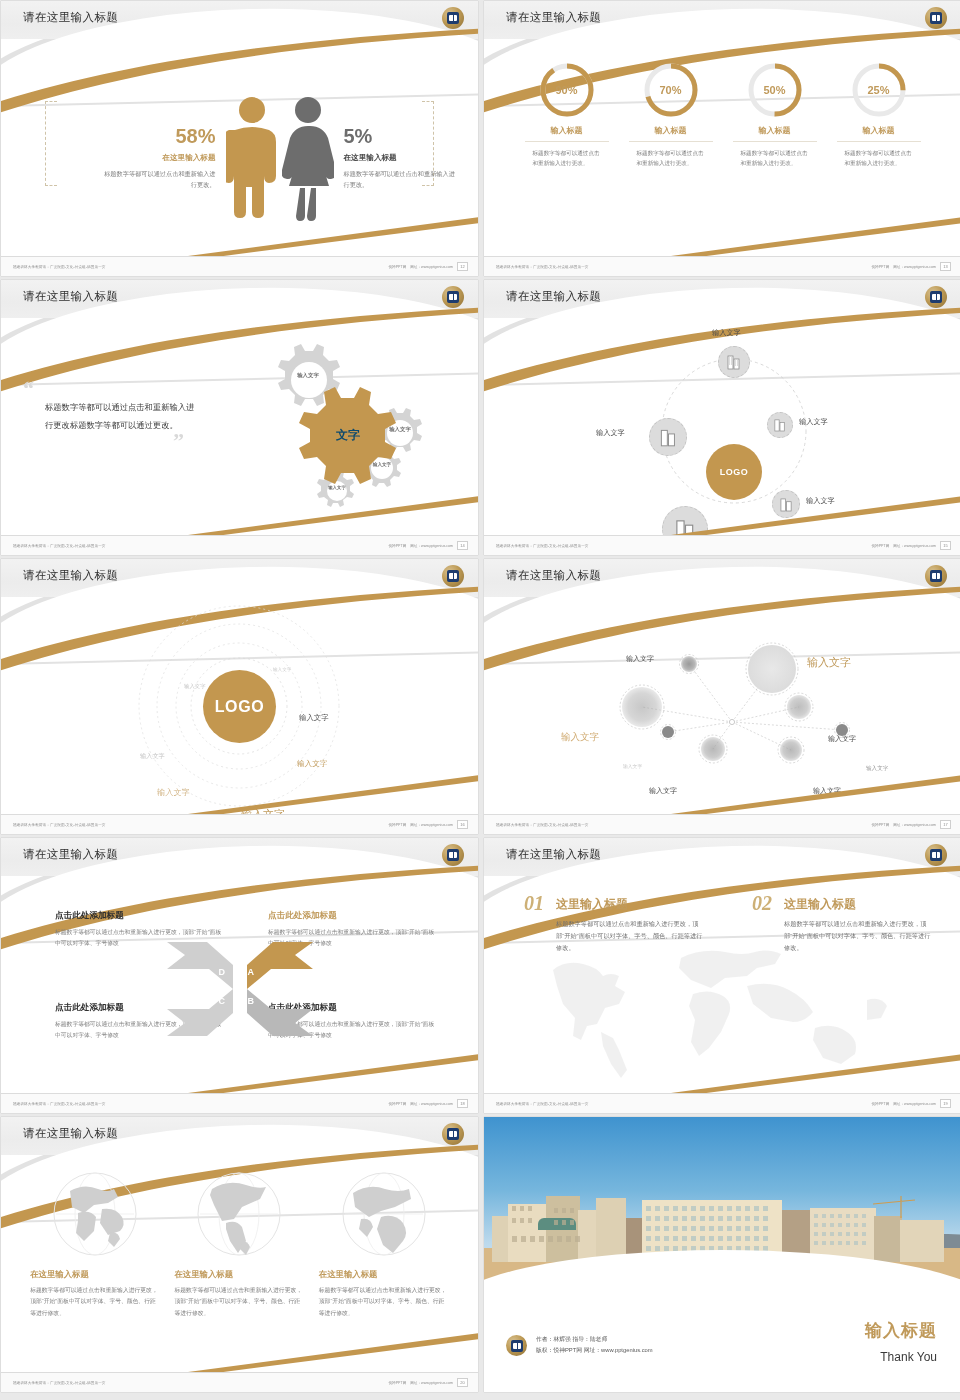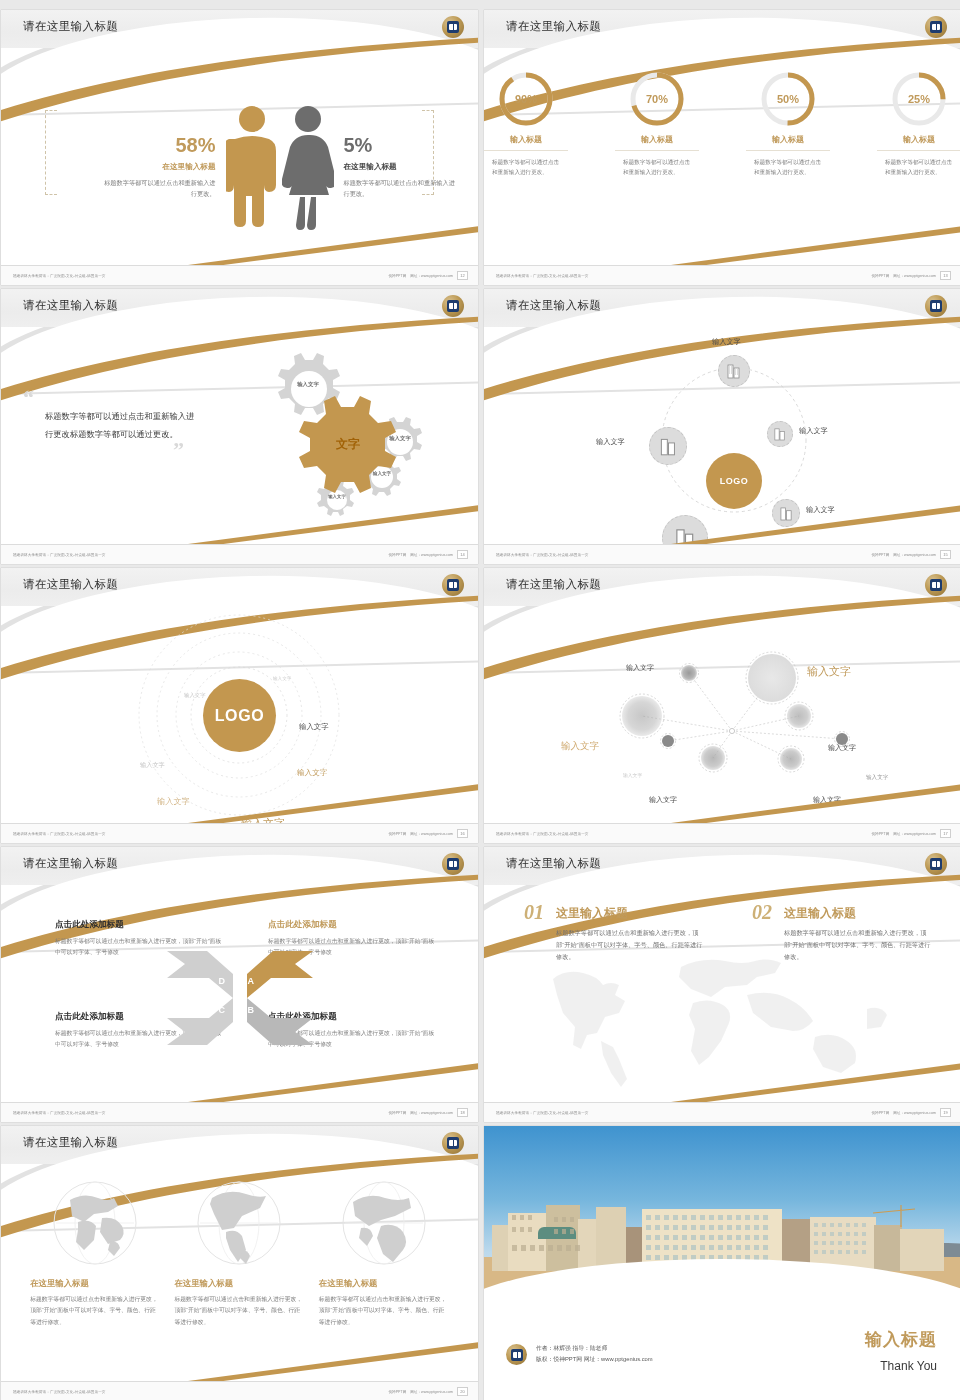--- a/index.html
+++ b/index.html
@@ -6,21 +6,21 @@
   html,body{
     width:960px; height:1400px; background:#e9e9e9;
     font-family:"Liberation Sans","DejaVu Sans",sans-serif;
     overflow:hidden;
   }
   .grid{
     display:grid;
     grid-template-columns:477px 477px;
     grid-template-rows:repeat(5,275px);
     column-gap:6px; row-gap:4px;
-    padding:10px 0 0 1px;
+    padding:1px 0 0 1px;
   }
   .slide{
     position:relative; width:477px; height:275px;
     background:#ffffff; overflow:hidden;
     box-shadow:0 0 1px rgba(0,0,0,.25);
   }
   
   .hdr-band{
     position:absolute; left:0; top:0; width:100%; height:38px;
     background:linear-gradient(180deg,#f2f2f2 0%,#ececec 60%,#efefef 100%);
@@ -93,36 +93,36 @@
   .s1-sub{font-size:7.6px;font-weight:bold;margin-top:7px;}
   .s1-sub.gold{color:#c09a5b;}
   .s1-sub.gray{color:#4a4a4a;}
   .s1-desc{font-size:6.2px;color:#7a7a7a;line-height:1.75;margin-top:6px;}
   .s1-fig{width:56px;display:flex;align-items:flex-end;justify-content:center;}
   .bracket{position:absolute;top:60px;width:12px;height:85px;border:1px dashed #cfc3a8;}
   .bracket.l{left:44px;border-right:none;}
   .bracket.r{right:44px;border-left:none;}
 
   
-  .s2-row{position:absolute;left:0;top:20px;width:100%;display:flex;justify-content:space-between;gap:20px;}
+  .s2-row{position:absolute;left:0;top:20px;width:100%;display:flex;justify-content:center;gap:20px;}
   .s2-item{width:84px;text-align:center;}
   .donut{position:relative;width:58px;height:58px;margin:0 auto;}
   .donut svg{transform:rotate(-90deg);}
   .donut-val{position:absolute;inset:0;display:flex;align-items:center;justify-content:center;font-size:11px;font-weight:bold;color:#c09a5b;}
   .s2-title{margin-top:6px;font-size:8px;font-weight:bold;color:#c09a5b;padding-bottom:5px;border-bottom:1px solid #e6e0d3;}
   .s2-desc{margin-top:6px;font-size:5.6px;color:#7c7c7c;line-height:1.85;text-align:left;padding:0 8px;}
 
   
   .quote-box{position:absolute;left:22px;top:62px;width:200px;}
   .qmark{font-size:22px;color:#d9d9d9;font-family:"Liberation Serif",serif;line-height:.6;font-weight:bold;}
   .qtext{font-size:8.3px;color:#3b3b3b;line-height:2.1;margin:4px 0 0 22px;width:150px;}
   .qmark.close{margin-left:150px;}
   .gearwrap{position:absolute;right:14px;top:12px;width:240px;height:190px;}
   .gear-label{position:absolute;font-size:5.4px;color:#6e6e6e;text-align:center;line-height:1.25;font-weight:bold;width:40px;}
-  .gear-label.big{font-size:12px;color:#a16207;font-weight:bold;width:60px;}
+  .gear-label.big{font-size:12px;color:#0c4a6e;font-weight:bold;width:60px;}
 
   
   .net4{position:absolute;left:0;top:6px;width:100%;height:200px;}
   .n4lbl{position:absolute;font-size:7.2px;color:#4a4a4a;white-space:nowrap;}
   .nodec{position:absolute;border-radius:50%;background:#dcdcdc;border:1px dashed #c3c3c3;display:flex;align-items:center;justify-content:center;}
   .bldg{display:block;}
   .logo4{position:absolute;border-radius:50%;background:#c3974f;color:#fff;display:flex;align-items:center;justify-content:center;font-size:9px;font-weight:bold;letter-spacing:.5px;}
 
   
   .rings{position:absolute;left:0;top:0;width:100%;height:215px;}

